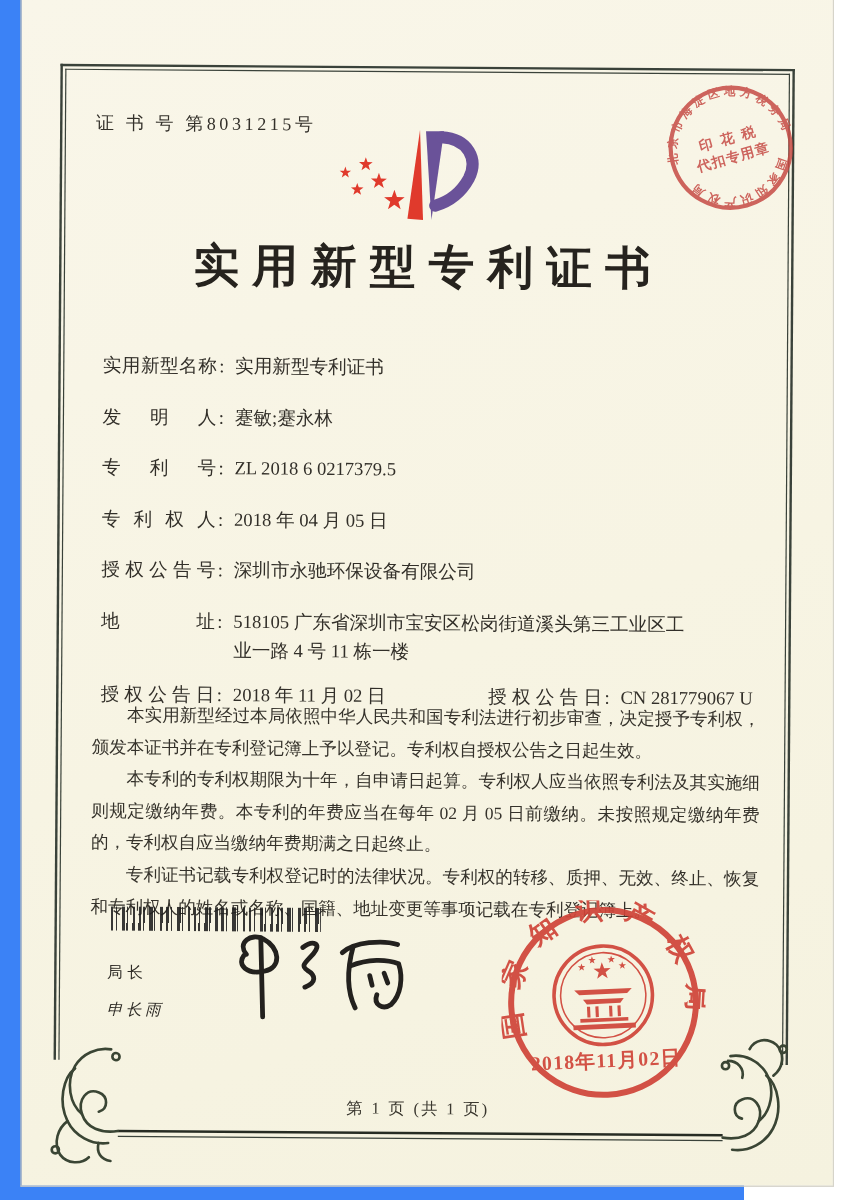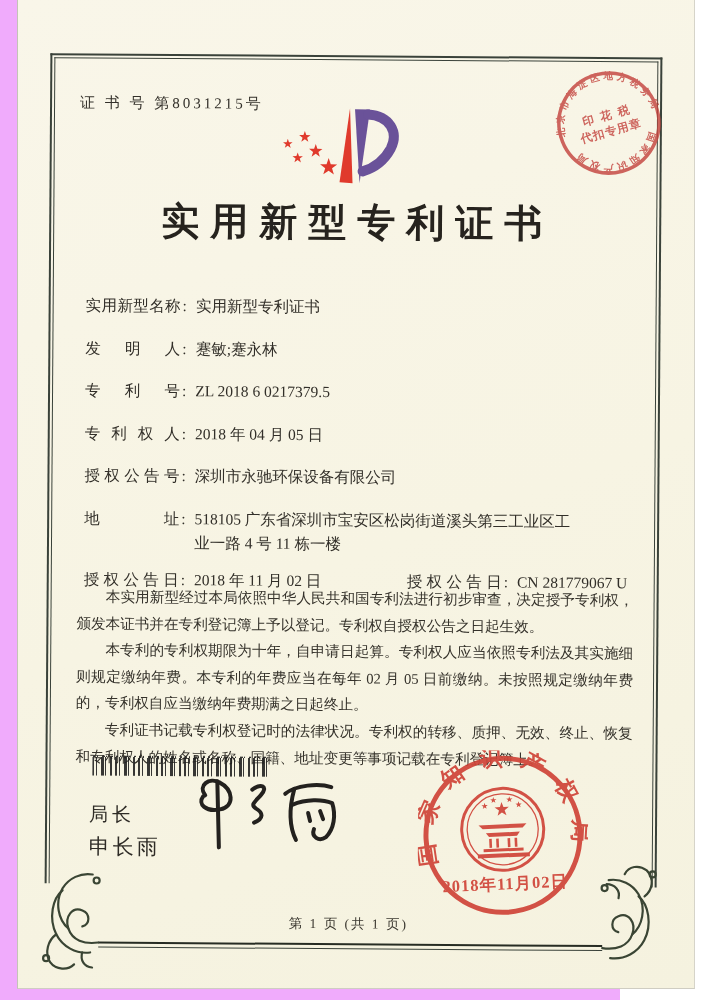--- a/index.html
+++ b/index.html
@@ -1,18 +1,18 @@
 <!DOCTYPE html>
 <html><head>
 <meta charset="utf-8">
 <style>
   html,body{margin:0;padding:0;}
   body{width:707px;height:1000px;background:#ffffff;overflow:hidden;
        font-family:"Liberation Serif","DejaVu Serif",serif;}
-  .scan{position:relative;width:620px;height:1000px;background:#f0abfc;}
+  .scan{position:relative;width:620px;height:1000px;background:#3b82f6;}
   .paper{position:absolute;left:17px;top:0;width:676px;height:988px;
          background:#f8f5e6;
          background:linear-gradient(160deg,#f9f6e9 0%,#f7f4e3 55%,#f5f2df 100%);
          border-left:1px solid #c4c2b8;border-right:1px solid #d6d4c9;border-bottom:1px solid #cfcdc2;}
   .tilt{position:absolute;inset:0;transform:rotate(0.4deg);transform-origin:50% 40%;color:#2e2b26;}
 
   .frame{position:absolute;left:48px;top:55px;width:608px;height:828px;
          border-top:2.5px solid #3a423a;border-left:2.5px solid #3a423a;border-right:2.5px solid #3a423a;}
   .frame .inner{position:absolute;left:2px;top:2px;right:2px;bottom:0;
          border-top:1px solid #3a423a;border-left:1px solid #3a423a;border-right:1px solid #3a423a;}
@@ -35,22 +35,22 @@
 
   .paras{position:absolute;left:78px;top:585px;width:557px;font-size:14.6px;
          line-height:26.6px;text-align:justify;color:#35322b;}
   .paras p{margin:0;text-indent:2em;}
 
   .barcode{position:absolute;left:95px;top:757px;width:175px;height:20px;opacity:.88;
     background:repeating-linear-gradient(90deg,
       #1d1d1d 0 2px,transparent 2px 4px,#1d1d1d 4px 5px,transparent 5px 9px,
       #1d1d1d 9px 12px,transparent 12px 13px,#1d1d1d 13px 14px,transparent 14px 18px,
       #1d1d1d 18px 20px,transparent 20px 23px);}
-  .sign-title{position:absolute;left:92px;top:803px;font-size:19px;letter-spacing:4px;}
-  .sign-name{position:absolute;left:92px;top:834px;font-size:21px;letter-spacing:3px;}
+  .sign-title{position:absolute;left:92px;top:803px;font-size:13px;letter-spacing:4px;}
+  .sign-name{position:absolute;left:92px;top:834px;font-size:13px;letter-spacing:3px;font-style:italic;}
   .signature{position:absolute;left:192px;top:774px;}
   .seal{position:absolute;left:421px;top:749px;opacity:.92;}
   .footer{position:absolute;left:48px;top:915px;width:608px;text-align:center;
           font-size:13.5px;letter-spacing:2px;color:#3a372f;}
   .bottomline{position:absolute;left:102px;top:943px;width:504px;height:3px;
           border-top:2.3px solid #272c23;border-bottom:1px solid #3a423a;}
   .orn{position:absolute;}
   .orn.left{left:38px;top:874px;}
   .orn.right{left:598px;top:860px;transform:scaleX(-1);}
 </style>

